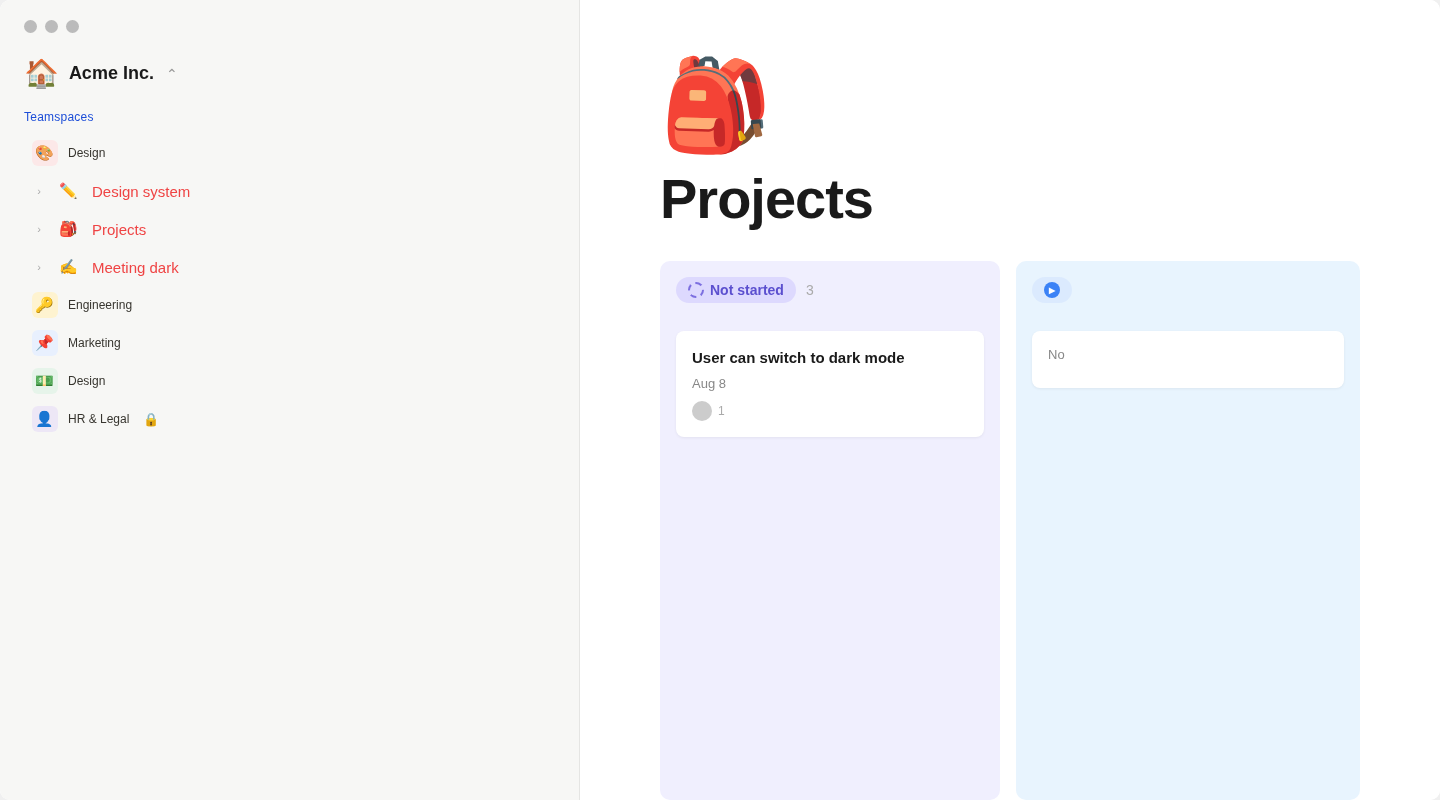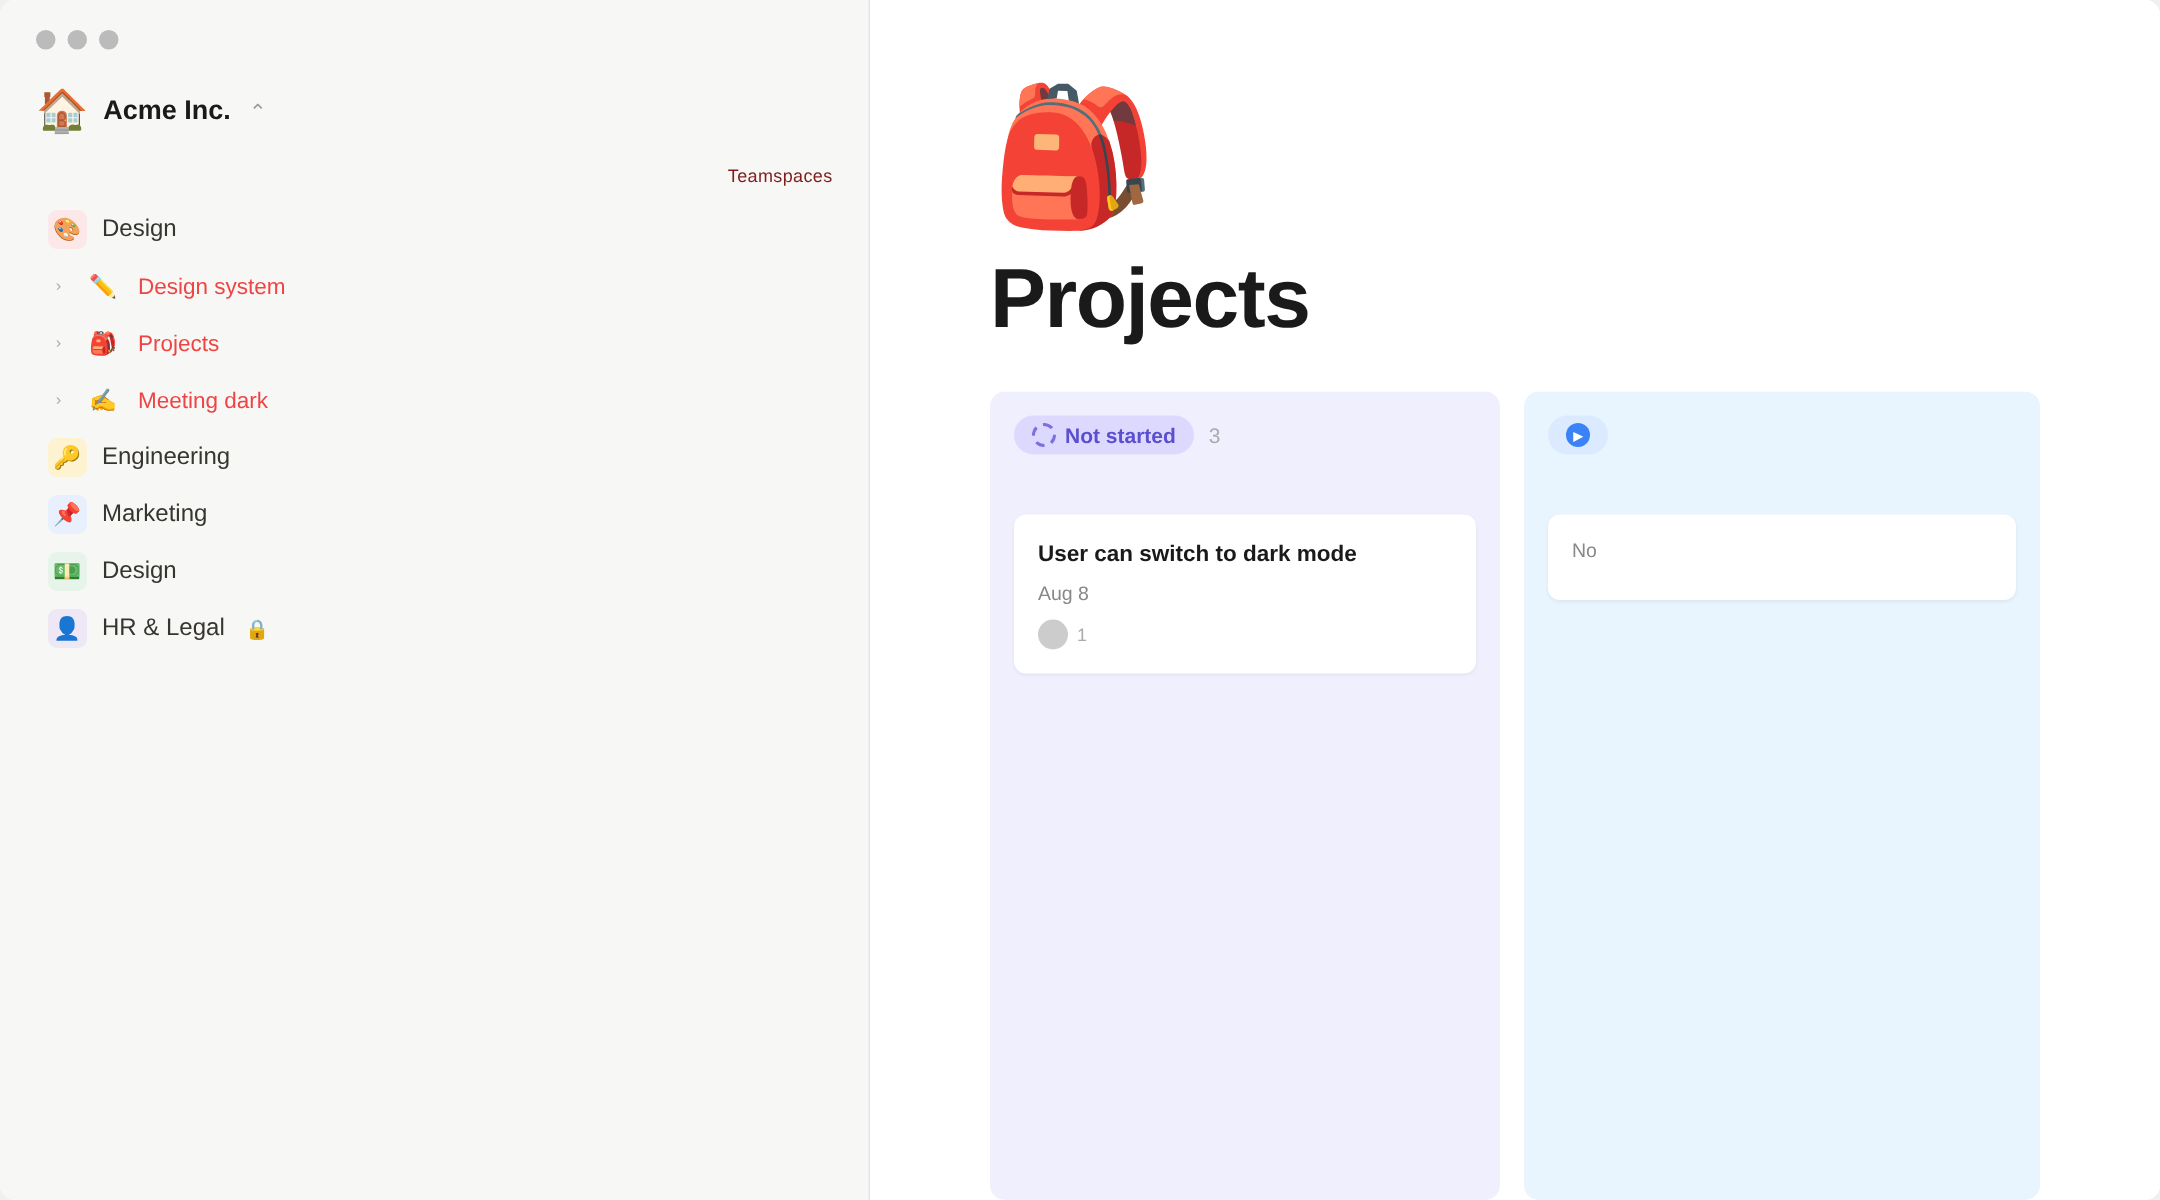--- a/index.html
+++ b/index.html
@@ -75,24 +75,23 @@
 
     .workspace-chevron {
       color: #999;
       font-size: 14px;
       margin-left: 2px;
     }
 
     .section-label {
       font-size: 12px;
       font-weight: 500;
-      color: #7f1d1d;
+      color: #1d4ed8;
       padding: 0 24px 10px 24px;
       letter-spacing: 0.02em;
-      text-align: right;
     }
 
     .nav-item {
       display: flex;
       align-items: center;
       gap: 10px;
       padding: 6px 24px;
       cursor: pointer;
       border-radius: 6px;
       margin: 0 8px;
@@ -129,21 +128,21 @@
     .icon-sales { background: #e6f4ea; }
     .icon-hr { background: #ede7f6; }
 
     .nav-label {
       font-size: 15px;
       color: #ef4444;
       font-weight: 400;
     }
 
     .nav-label-section {
-      font-size: 16px;
+      font-size: 12px;
       color: #37352f;
       font-weight: 500;
     }
 
     .lock-icon {
       font-size: 13px;
       margin-left: 4px;
       color: #aaa;
     }
 
@@ -241,21 +240,20 @@
       font-size: 14px;
       color: #aaa;
       font-weight: 500;
     }
 
     .card {
       background: #fff;
       border-radius: 8px;
       padding: 16px;
       box-shadow: 0 1px 3px rgba(0,0,0,0.06);
-      margin-top: 12px;
     }
 
     .card-title {
       font-size: 15px;
       font-weight: 600;
       color: #1a1a1a;
       margin-bottom: 8px;
       line-height: 1.4;
     }
 

